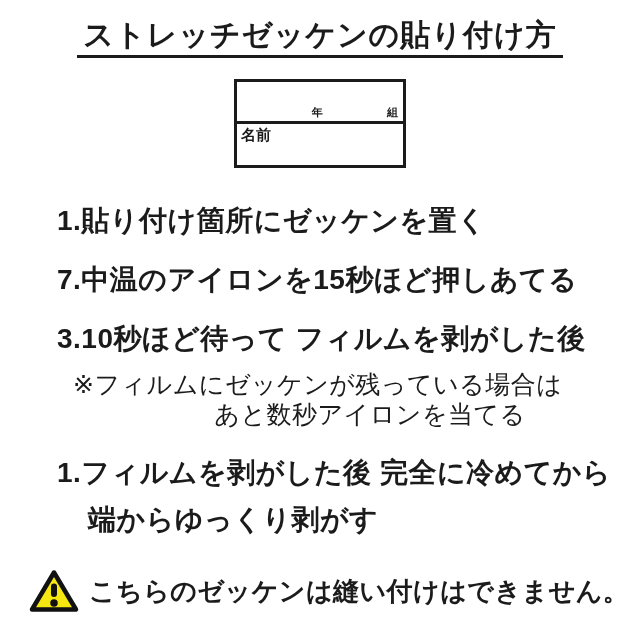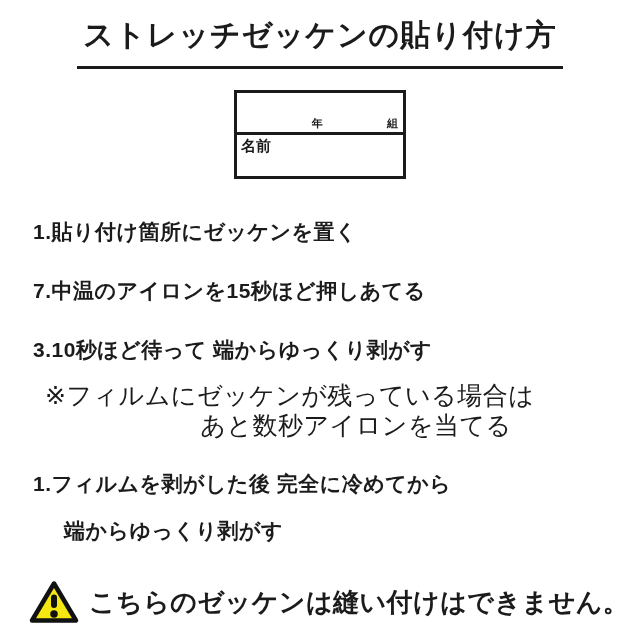--- a/index.html
+++ b/index.html
@@ -18,21 +18,21 @@
   }
 
   
   .title-wrap { text-align: center; }
   .page-title {
     display: inline-block;
     font-size: 30px;
     font-weight: 700;
     letter-spacing: 1px;
     line-height: 38px;
-    padding: 0 6px 12px 6px;
+    padding: 0 6px 1px 6px;
     border-bottom: 3px solid #1b1b1b;
   }
 
   
   .bib {
     width: 172px;
     height: 89px;
     border: 3px solid #1b1b1b;
     margin: 21px auto 0 auto;
     display: flex;
@@ -51,31 +51,32 @@
   .bib-bottom {
     flex: 1 1 50%;
     font-size: 15px;
     font-weight: 700;
     padding: 2px 0 16px 4px;
   }
 
   
   .steps { margin: 36px 0 0 33px; }
   .step-line {
-    font-size: 21px;
+    font-size: 28px;
     font-weight: 700;
     line-height: 33px;
     letter-spacing: 0.5px;
     white-space: nowrap;
+    margin-left: 24px;
   }
   .step-2, .step-3 { margin-top: 26px; }
 
   
   .note {
-    margin: 14px 0 0 12px;
+    margin: 14px 0 0 40px;
     font-size: 25px;
     font-weight: 400;
     line-height: 30px;
     letter-spacing: 0.5px;
   }
   .note-line-2 { padding-left: 27px; text-align: center; }
 
   
   .step-4 { margin-top: 27px; }
   .step-4-line-2 { margin-top: 14px; padding-left: 31px; }
@@ -119,21 +120,21 @@
       <span>名前</span>
     </div>
   </div>
 
   <div class="steps">
 
     <div class="step-line step-1">1.貼り付け箇所にゼッケンを置く</div>
 
     <div class="step-line step-2">7.中温のアイロンを15秒ほど押しあてる</div>
 
-    <div class="step-line step-3">3.10秒ほど待って 端からゆっくり剥がす</div>
+    <div class="step-line step-3">3.10秒ほど待って フィルムを剥がした後</div>
 
     <div class="note">
       <div class="note-line-1">※フィルムにゼッケンが残っている場合は</div>
       <div class="note-line-2">あと数秒アイロンを当てる</div>
     </div>
 
     <div class="step-4">
       <div class="step-line">1.フィルムを剥がした後 完全に冷めてから</div>
       <div class="step-line step-4-line-2">端からゆっくり剥がす</div>
     </div>

